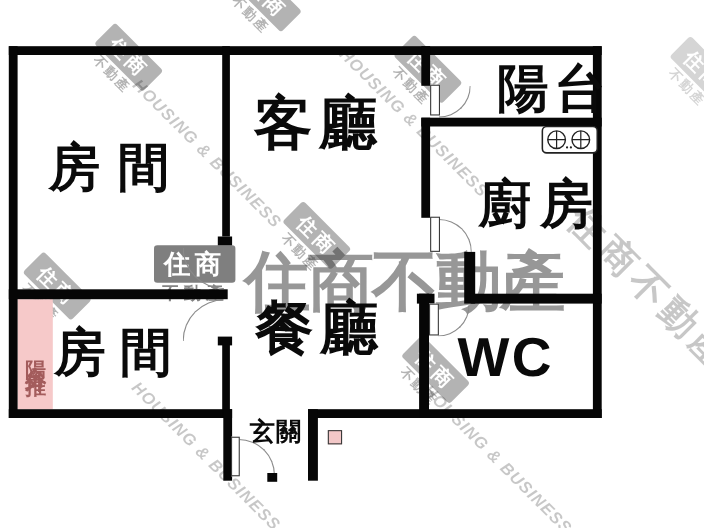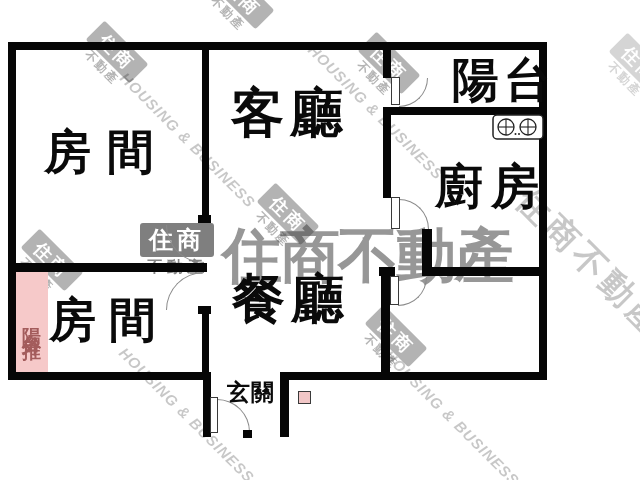--- a/index.html
+++ b/index.html
@@ -141,18 +141,19 @@
 
   <div class="annex">
     <span>陽台外推</span>
   </div>
 
   <div class="room-label" style="left:44px;top:128px;font-size:47px;letter-spacing:16px;">房間</div>
   <div class="room-label" style="left:231px;top:86px;font-size:53px;letter-spacing:6px;">客廳</div>
   <div class="room-label" style="left:452px;top:56px;font-size:47px;letter-spacing:5px;">陽台</div>
   <div class="room-label" style="left:420px;top:163px;font-size:48px;letter-spacing:8px;margin-left:15px;">廚房</div>
   <div class="room-label" style="left:232px;top:272px;font-size:53px;letter-spacing:6px;">餐廳</div>
+  <div class="room-label" style="left:416px;top:300px;font-size:50px;letter-spacing:2px;">WC</div>
   <div class="room-label" style="left:49px;top:296px;font-size:47px;letter-spacing:13px;">房間</div>
   <div class="room-label" style="left:227px;top:381px;font-size:23px;letter-spacing:1px;">玄關</div>
 
   <div class="legend-square"></div>
 
 </div>
 
 </body></html>

